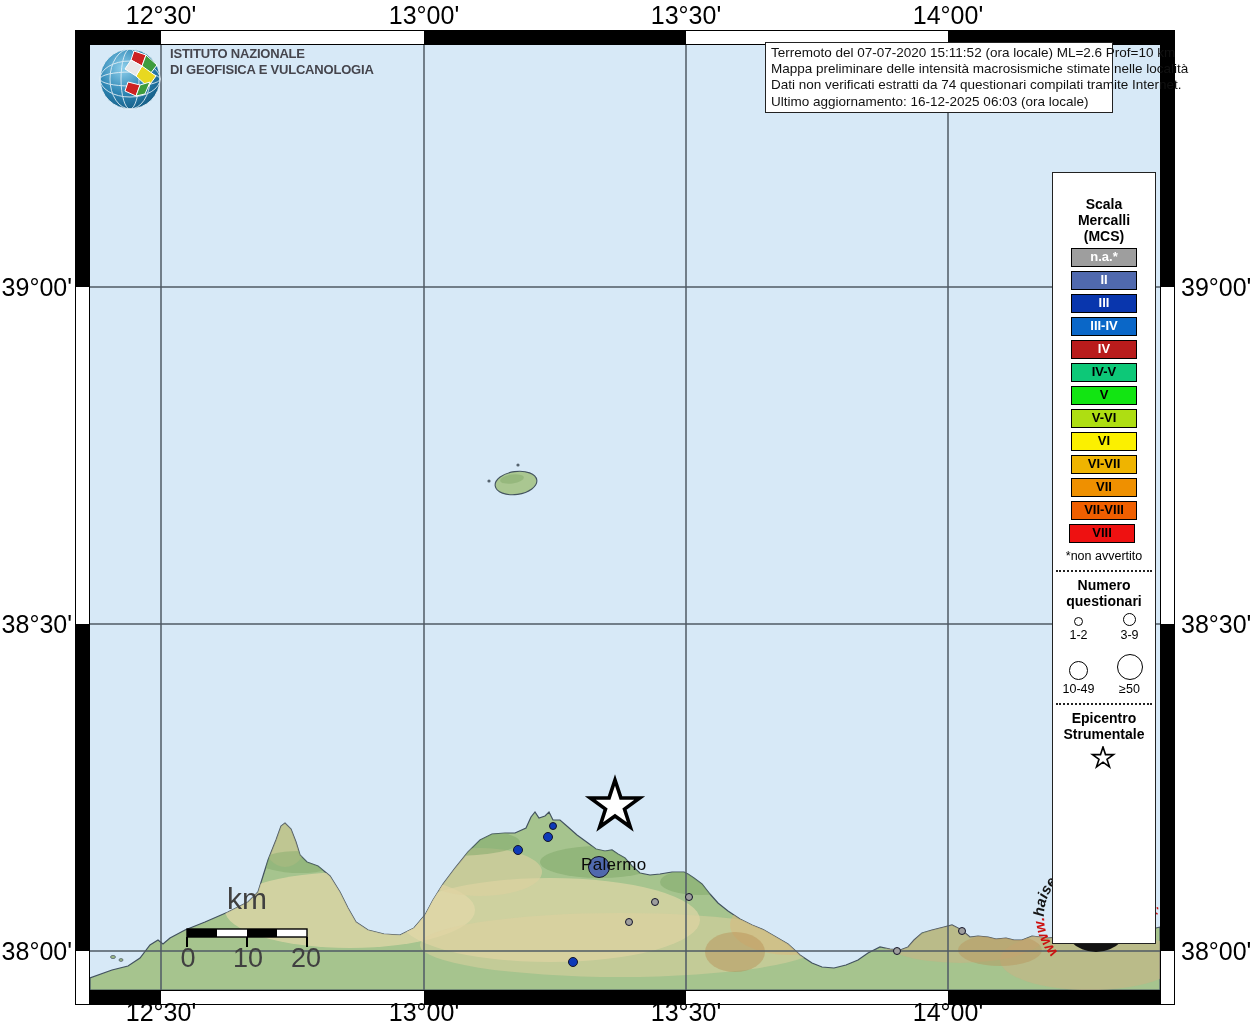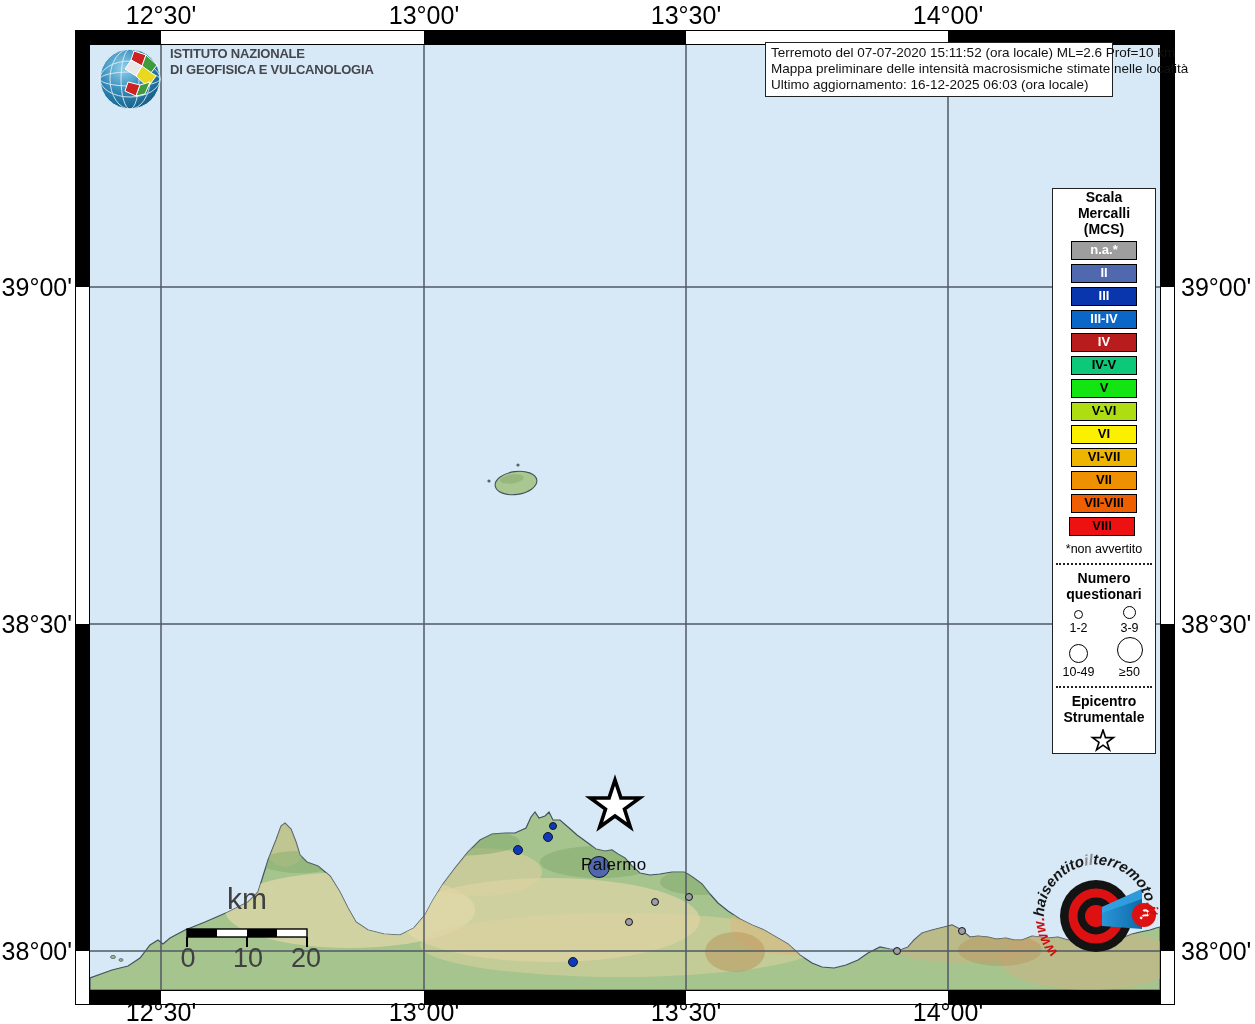--- a/index.html
+++ b/index.html
@@ -25,28 +25,28 @@
 
   .sb-label { position:absolute; transform:translateX(-50%); color:#404040; z-index:3; }
   #sb-unit { font-size:30px; }
   .sb-num { font-size:27px; }
 
   
   #info-box { position:absolute; left:765px; top:42px; width:348px; background:#ffffff; border:1px solid #222;
               padding:2px 5px; font-size:13.5px; line-height:16.2px; color:#111; z-index:8; white-space:nowrap; }
 
   
-  #legend { position:absolute; left:1052px; top:188px; width:104px; height:566px; background:#ffffff;
-            border:1px solid #222; z-index:8; padding-top:0; text-align:center; color:#000; }
+  #legend { position:absolute; left:1052px; top:172px; width:104px; height:772px; background:#ffffff;
+            border:1px solid #222; z-index:8; padding-top:23px; text-align:center; color:#000; }
   .lg-title { font-size:14px; font-weight:bold; line-height:16px; }
   .mcs-box { width:66px; height:19px; margin:4px auto 0 auto; border:1.5px solid #000; font-size:13px;
              font-weight:bold; line-height:16.5px; text-align:center; }
   .lg-foot { font-size:12.5px; margin-top:6px; }
   .lg-sep { border-top:2px dotted #222; width:96px; margin:7px auto 5px auto; }
-  .q-grid { display:grid; grid-template-columns:1fr 1fr; margin-top:4px; row-gap:2px; }
+  .q-grid { display:grid; grid-template-columns:1fr 1fr; margin-top:4px; row-gap:12px; }
   .q-cell { display:flex; flex-direction:column; align-items:center; justify-content:flex-end; }
   .q-circle { border:1.6px solid #000; border-radius:50%; background:#fff; }
   .q-label { font-size:12.5px; margin-top:2px; }
   .lg-star { margin-top:4px; }
 
   
   #ingv { position:absolute; left:98px; top:46px; z-index:8; display:flex; align-items:center; }
   #ingv-text { margin-left:72px; font-size:13px; font-weight:bold; color:#45454d; line-height:16px;
                letter-spacing:-0.2px; white-space:nowrap; }
   #ingv-globe { position:absolute; left:0; top:0; }
@@ -211,20 +211,21 @@
     </svg>
     <div id="ingv-text">
       <div>ISTITUTO NAZIONALE</div>
       <div>DI GEOFISICA E VULCANOLOGIA</div>
     </div>
   </div>
 
   <div id="info-box">
     <div>Terremoto del 07-07-2020 15:11:52 (ora locale) ML=2.6 Prof=10 km</div>
     <div>Mappa preliminare delle intensità macrosismiche stimate nelle località</div>
+    <div>Dati non verificati estratti da 74 questionari compilati tramite Internet.</div>
     <div>Ultimo aggiornamento: 16-12-2025 06:03 (ora locale)</div>
   </div>
 
   <div id="legend">
     <div class="lg-title">Scala</div>
     <div class="lg-title">Mercalli</div>
     <div class="lg-title">(MCS)</div>
 
     <div class="mcs-box" style="background: rgb(158, 158, 158); color: rgb(255, 255, 255);">n.a.*</div>
     <div class="mcs-box" style="background: rgb(80, 105, 174); color: rgb(255, 255, 255);">II</div>

